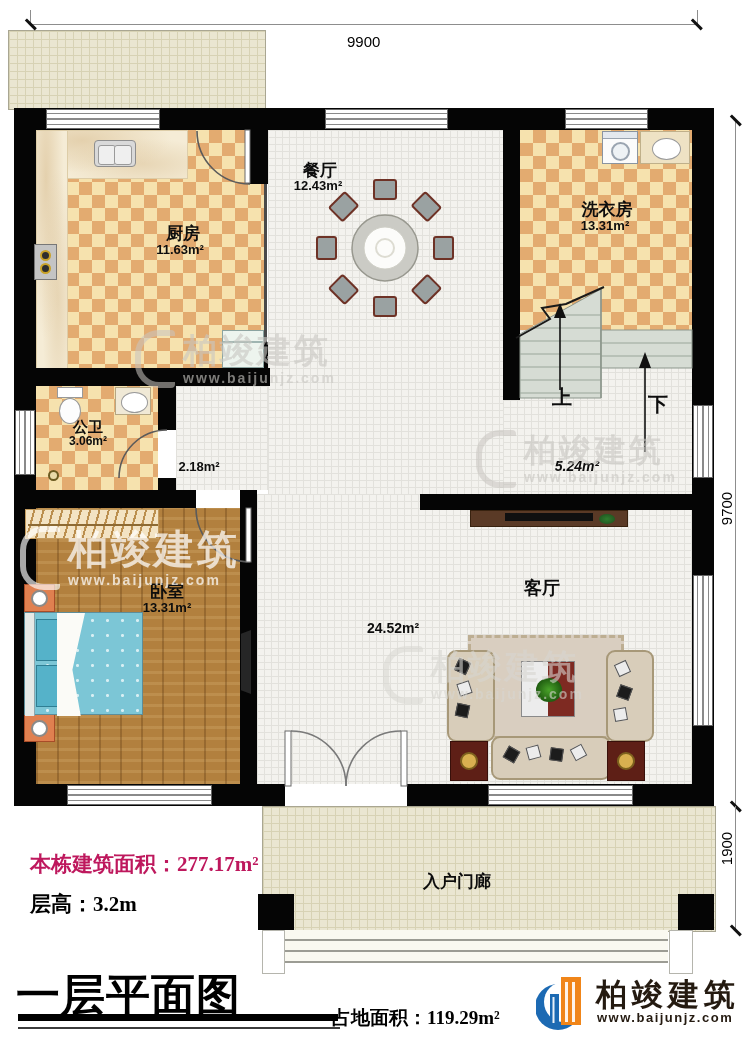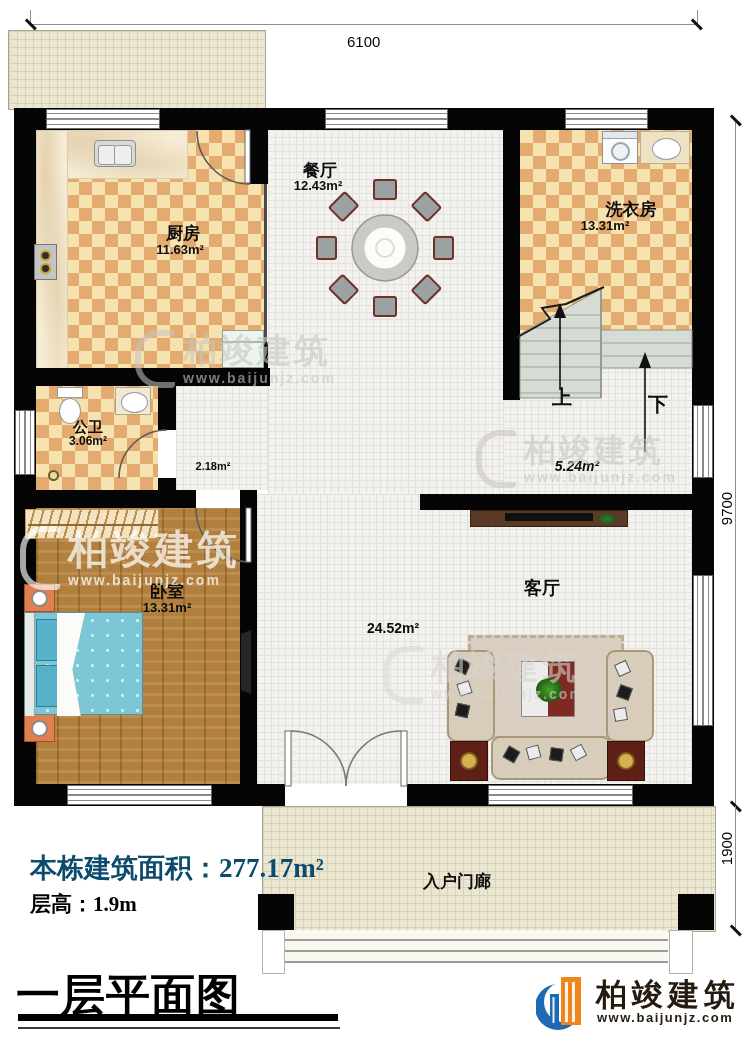--- a/index.html
+++ b/index.html
@@ -241,41 +241,41 @@
         <circle r="9" fill="none" stroke="#dddcd2" stroke-width="2"></circle>
       </g>
     </g>
   </svg>
 
   <div class="dimline" style="left:30px;top:24px;width:667px;height:1px;"></div>
   <div class="dimline" style="left:30px;top:10px;width:1px;height:16px;"></div>
   <div class="dimline" style="left:697px;top:10px;width:1px;height:16px;"></div>
   <div class="tick" style="left:24px;top:23px;"></div>
   <div class="tick" style="left:690px;top:23px;"></div>
-  <div class="dimtext" style="left:347px;top:33px;">6100</div>
+  <div class="dimtext" style="left:347px;top:33px;">9900</div>
 
   <div class="dimline" style="left:735px;top:120px;width:1px;height:686px;"></div>
   <div class="tick" style="left:729px;top:119px;"></div>
   <div class="tick" style="left:729px;top:805px;"></div>
   <div class="dimtext vert" style="left:710px;top:500px;">9700</div>
 
   <div class="dimline" style="left:735px;top:806px;width:1px;height:124px;"></div>
   <div class="tick" style="left:729px;top:929px;"></div>
   <div class="dimtext vert" style="left:710px;top:840px;">1900</div>
 
   <div class="rlabel" style="left:183px;top:233px;font-size:17px;">厨房</div>
   <div class="rlabel" style="left:180px;top:249px;font-size:13px;">11.63m²</div>
   <div class="rlabel" style="left:320px;top:170px;font-size:17px;">餐厅</div>
   <div class="rlabel" style="left:318px;top:185px;font-size:13px;">12.43m²</div>
 
-  <div class="rlabel" style="left:607px;top:209px;font-size:17px;margin-left:24px;">洗衣房</div>
+  <div class="rlabel" style="left:607px;top:209px;font-size:17px;">洗衣房</div>
   <div class="rlabel" style="left:605px;top:225px;font-size:13px;">13.31m²</div>
   <div class="rlabel" style="left:88px;top:427px;font-size:15px;">公卫</div>
   <div class="rlabel" style="left:88px;top:441px;font-size:12px;">3.06m²</div>
-  <div class="rlabel" style="left:213px;top:466px;font-size:11px;">2.18m²</div>
+  <div class="rlabel" style="left:199px;top:466px;font-size:13px;">2.18m²</div>
   <div class="rlabel" style="left:577px;top:466px;font-size:14px;font-style:italic;">5.24m²</div>
   <div class="rlabel" style="left:167px;top:591px;font-size:17px;">卧室</div>
   <div class="rlabel" style="left:167px;top:607px;font-size:13px;">13.31m²</div>
   <div class="rlabel" style="left:542px;top:588px;font-size:18px;">客厅</div>
   <div class="rlabel" style="left:393px;top:628px;font-size:14px;">24.52m²</div>
   <div class="rlabel" style="left:562px;top:397px;font-size:20px;">上</div>
   <div class="rlabel" style="left:658px;top:404px;font-size:20px;">下</div>
   <div class="rlabel" style="left:457px;top:881px;font-size:17px;">入户门廊</div>
 
   <div class="watermark" style="left:135px;top:330px;color:rgba(200,198,193,.62);">
@@ -300,26 +300,27 @@
       </div>
   </div>
   <div class="watermark" style="left:383px;top:646px;color:rgba(215,213,208,.6);">
     <div class="wm-logo"></div>
     <div>
         <div class="wm-name" style="font-size:34px;">柏竣建筑</div>
          <div class="wm-url">www.baijunjz.com</div>
       </div>
   </div>
 
-  <div class="abs" style="left:30px;top:850px;font-size:27px;font-weight:700;font-family:'Liberation Serif','DejaVu Serif',serif;color:#0c4a6e;">本栋建筑面积：277.17m²</div>
-  <div class="abs" style="left:30px;top:890px;font-size:21px;font-weight:700;font-family:'Liberation Serif','DejaVu Serif',serif;color:#000;">层高：1.9m</div>
+  <div class="abs" style="left:30px;top:850px;font-size:21px;font-weight:700;font-family:'Liberation Serif','DejaVu Serif',serif;color:#be185d;">本栋建筑面积：277.17m²</div>
+  <div class="abs" style="left:30px;top:890px;font-size:21px;font-weight:700;font-family:'Liberation Serif','DejaVu Serif',serif;color:#000;">层高：3.2m</div>
 
   <div class="abs" style="left:16px;top:966px;font-size:44px;font-weight:700;color:#000;letter-spacing:1px;">一层平面图</div>
   <div class="abs" style="left:18px;top:1014px;width:320px;height:7px;background:#000;"></div>
   <div class="abs" style="left:18px;top:1027px;width:322px;height:2px;background:#3c3c3c;"></div>
+  <div class="abs" style="left:332px;top:1005px;font-size:19px;font-weight:700;font-family:'Liberation Serif','DejaVu Serif',serif;color:#000;">占地面积：119.29m²</div>
 
   <svg class="abs" width="54" height="62" viewBox="0 0 54 62" style="left:536px;top:972px;">
     <circle cx="22" cy="35" r="23" fill="#1c6ab3"></circle>
     <circle cx="28" cy="30" r="20" fill="#ffffff"></circle>
     <rect x="25" y="5" width="20" height="48" fill="#f08519"></rect>
     <rect x="29" y="10" width="3" height="40" fill="#ffffff" opacity=".9"></rect>
     <rect x="36" y="10" width="3" height="40" fill="#ffffff" opacity=".9"></rect>
     <rect x="14" y="22" width="9" height="31" fill="#1c6ab3"></rect>
     <rect x="16.5" y="25" width="2" height="26" fill="#ffffff" opacity=".9"></rect>
   </svg>

